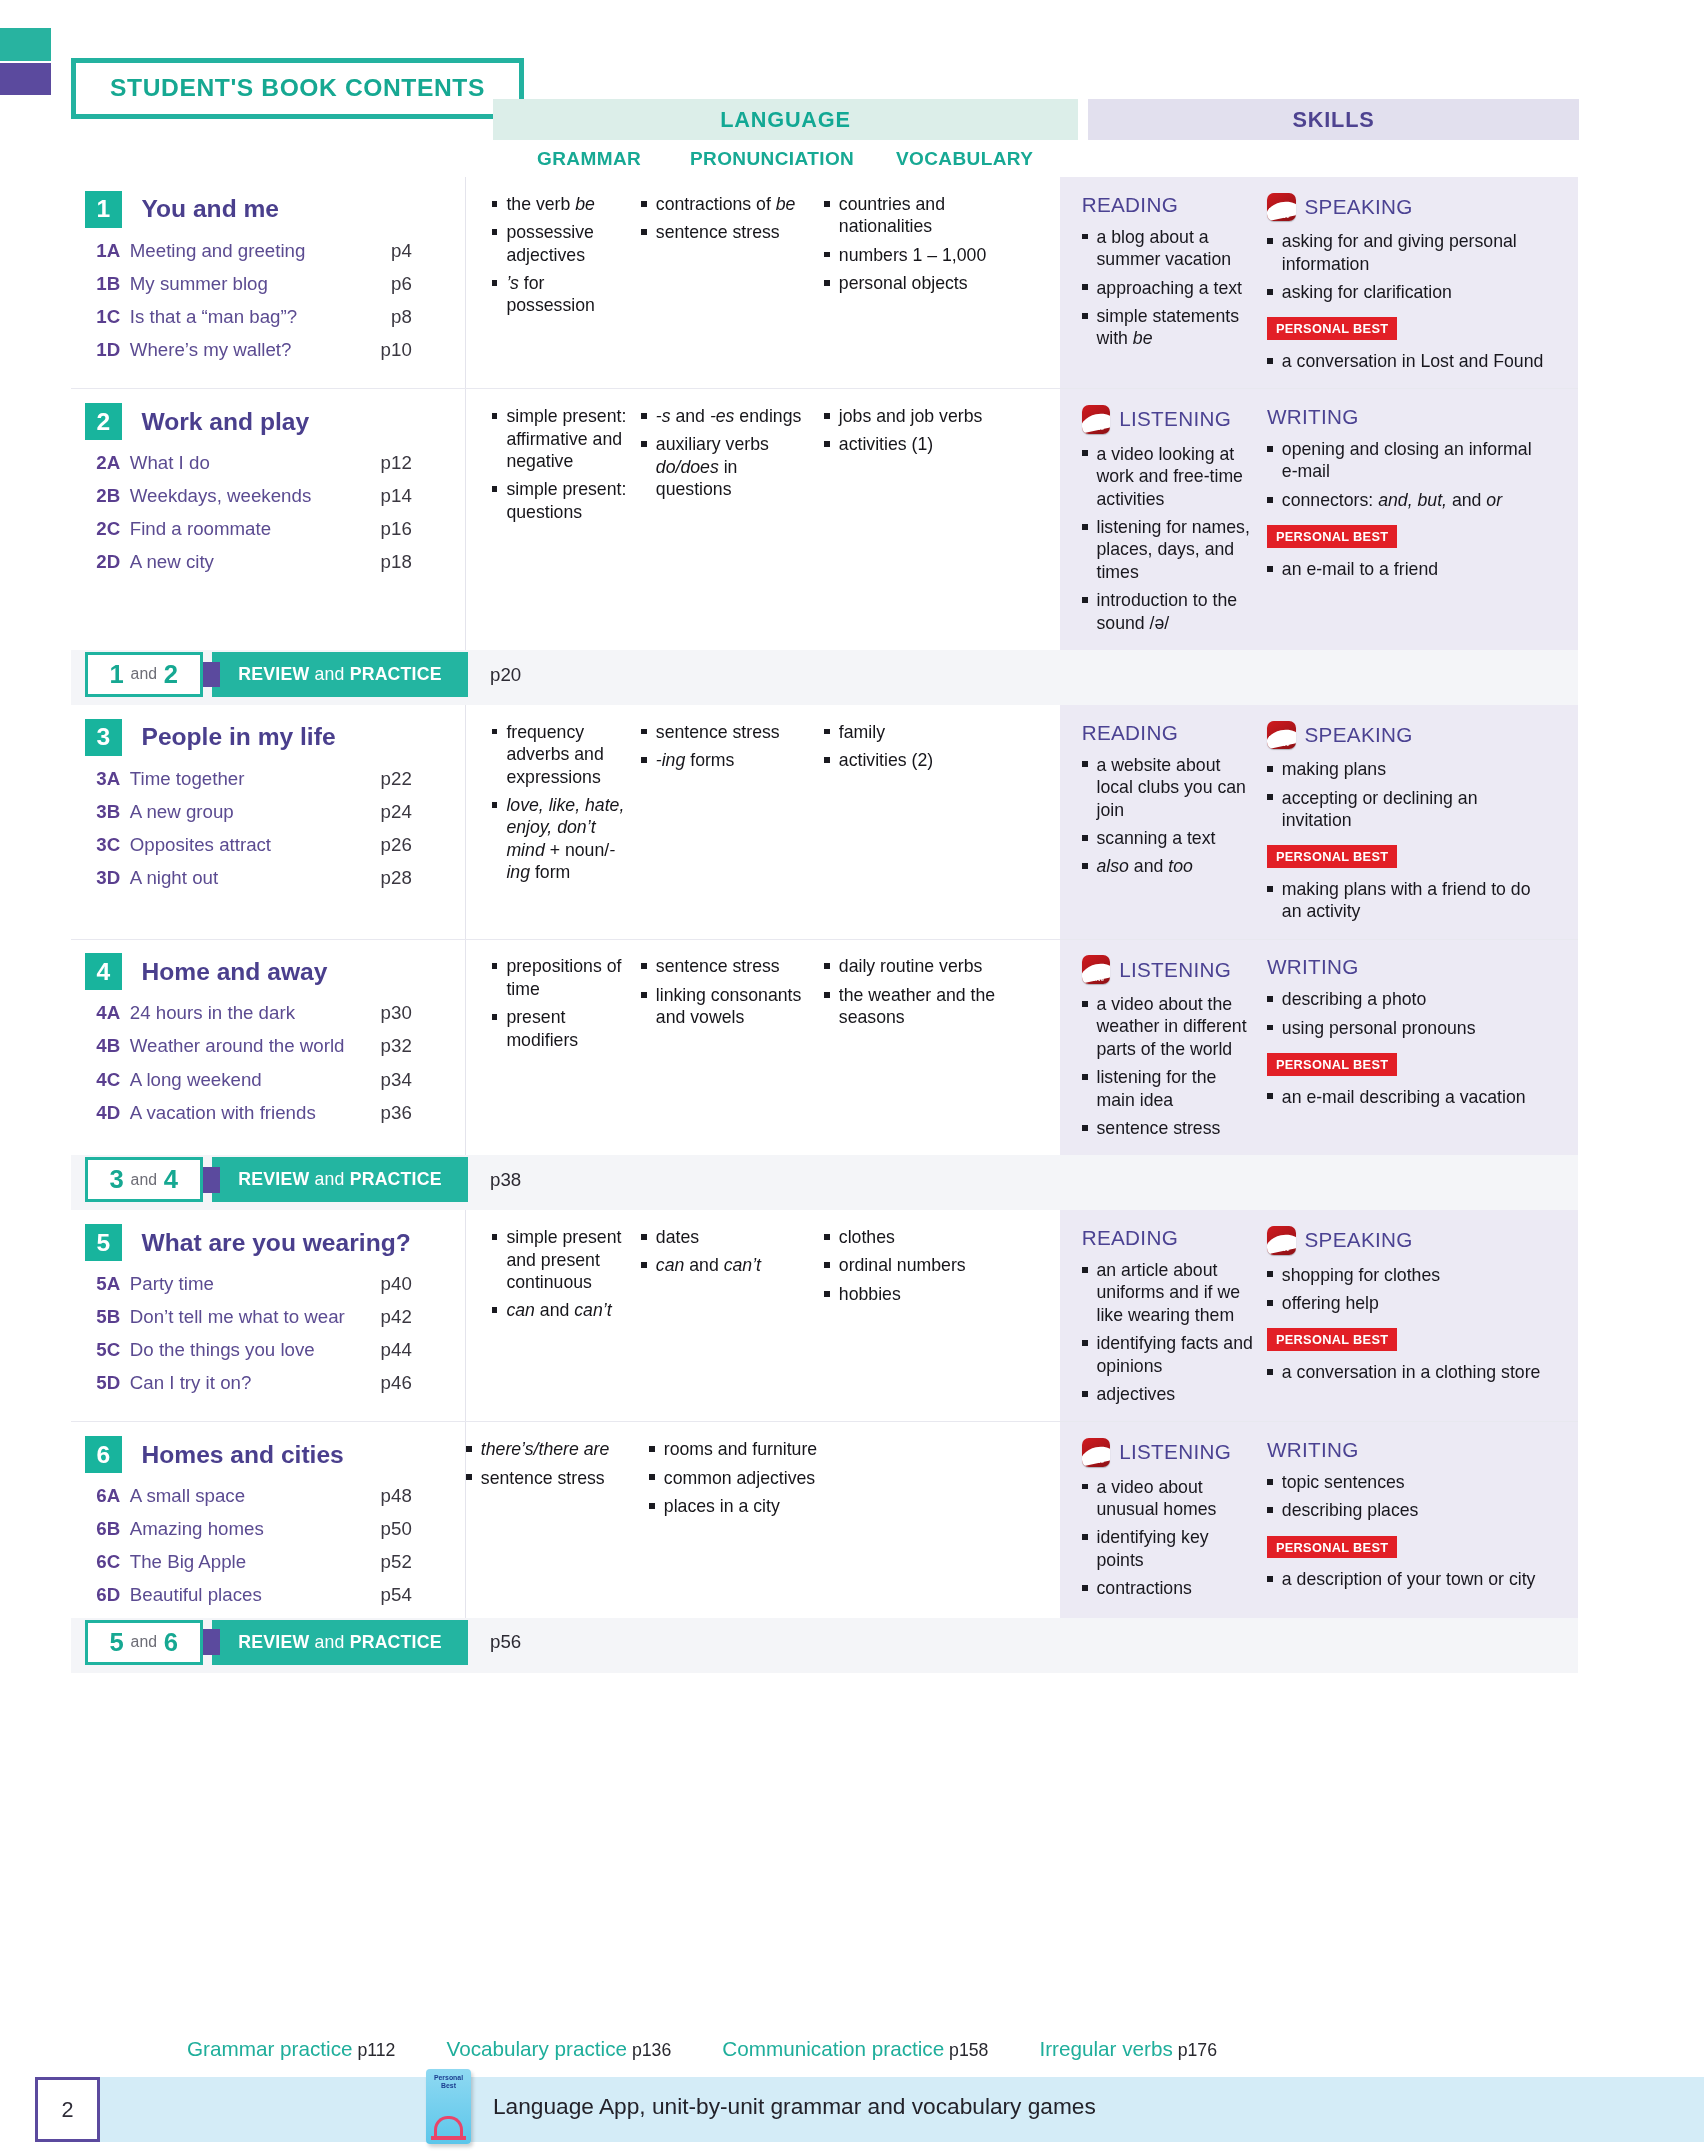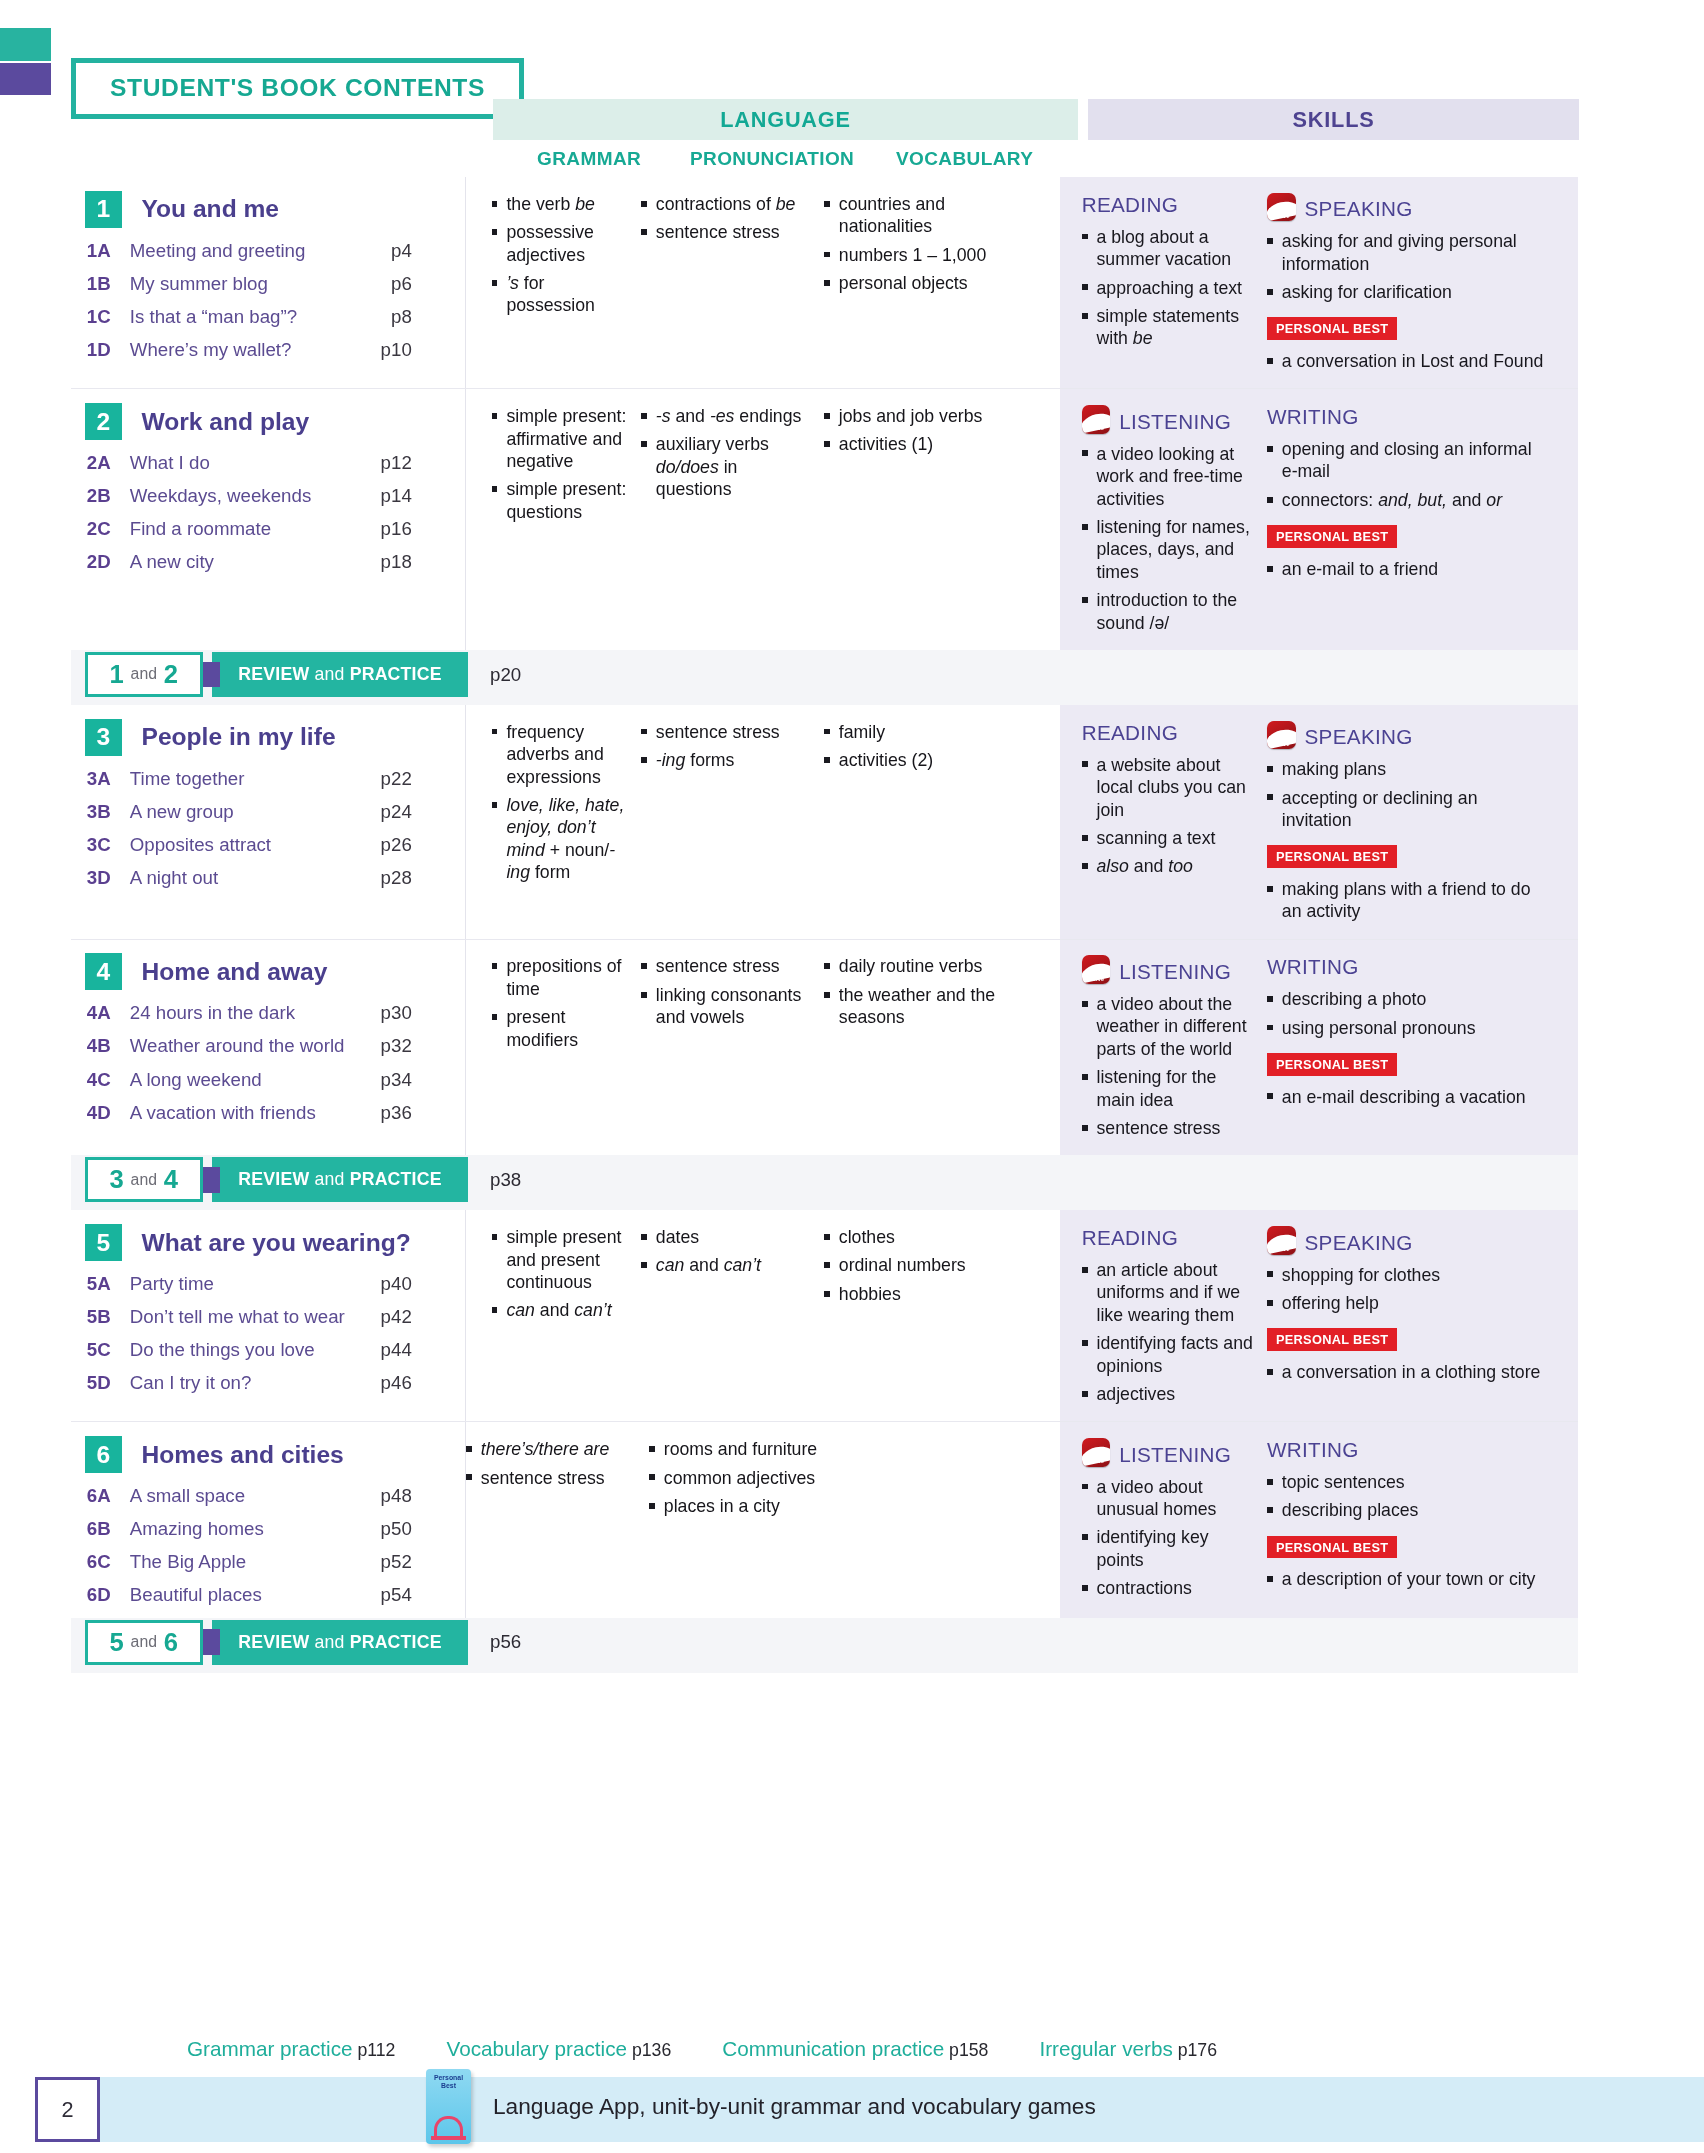--- a/index.html
+++ b/index.html
@@ -57,21 +57,21 @@
   
   .unit-head{ display:flex; align-items:center; margin-bottom:9.9px; }
   .unit-num{
     width:37px; height:37px; background:#18b49d; color:#ffffff;
     font-size:24.6px; font-weight:bold; display:flex; align-items:center; justify-content:center;
     margin-right:19.7px;
   }
   .unit-title{ color:#4a3f8d; font-size:24.6px; font-weight:bold; }
 
   .lesson{ display:flex; align-items:baseline; margin-top:7.9px; padding-left:2px; }
-  .lesson .code{ color:#5a3f8f; font-weight:bold; font-size:18.7px; width:43px; }
+  .lesson .code{ color:#5a3f8f; font-weight:bold; font-size:18.7px; width:43px;text-align:center; }
   .lesson .lname{ color:#5b4b91; font-size:18.7px; width:227px; line-height:1.35; }
   .lesson .pg{ color:#3a3740; font-size:18.7px; width:55px; text-align:right; }
 
   
   .col-list{ padding-right:7.9px; }
   .col-g{ width:175px; padding-left:25.6px; }
   .col-p{ width:183px; }
   .col-v{ width:187px; }
   .col-read{ width:207px; padding-left:21.7px; }
   .col-spk{ width:288px; }
@@ -79,21 +79,21 @@
   ul.bl{ margin:0; padding:0; list-style:none; }
   ul.bl li{
     position:relative; padding-left:14.8px; margin-bottom:5.9px;
     font-size:17.7px; line-height:1.27; color:#16151a;
   }
   ul.bl li:before{
     content:""; position:absolute; left:0; top:7.9px; width:5.9px; height:5.9px; background:#1a1a20;
   }
   ul.bl li em{ font-style:italic; }
 
-  .skill-title{ font-size:20.7px; color:#4b4292; margin-bottom:8.9px; letter-spacing:0.3px; display:flex; align-items:flex-end; }
+  .skill-title{ font-size:20.7px; color:#4b4292; margin-bottom:8.9px; letter-spacing:0.3px; display:flex; align-items:center; }
   .skills-col ul.bl li{ color:#18171d; }
 
   
   .lc-icon{
     width:28.6px; height:28.6px; border-radius:6.9px; margin-right:8.9px;
     background:linear-gradient(150deg,#d11a1f 0%,#b0161b 45%,#8f1115 100%);
     position:relative; overflow:hidden; flex:0 0 auto;
     box-shadow:0 1px 1px rgba(0,0,0,.25);
   }
   .lc-icon:after{

